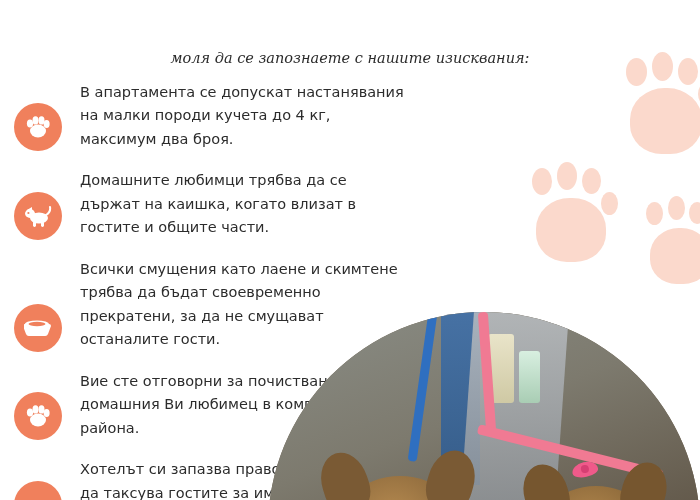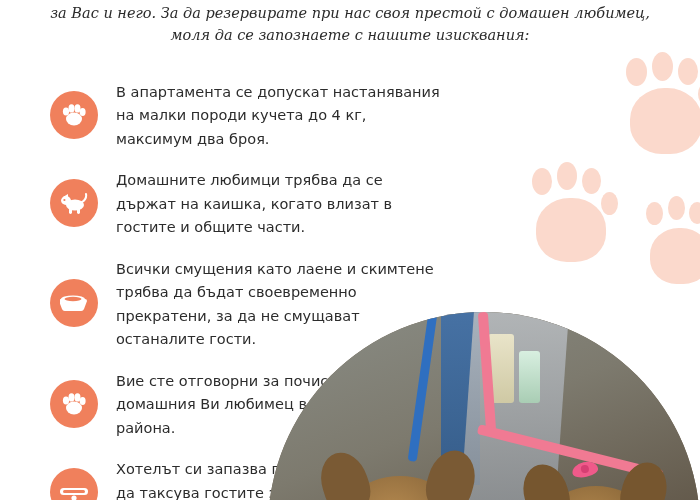--- a/index.html
+++ b/index.html
@@ -37,35 +37,34 @@
     width: 700px;
     padding-top: 2px;
     text-align: center;
     font-family: "DejaVu Serif", serif;
     font-style: italic;
     font-size: 14.5px;
     line-height: 1.55;
     color: #2b2b2b;
   }
   .header .l1 { display: block; }
-  .header .l2 { display: block; }
+  .header .l2 { display: block; margin-top: 45px; }
 
   
   .rules {
     position: absolute;
     top: 78px;
     left: 0px;
     width: 470px;
   }
   .rule {
     position: relative;
     display: flex;
-    align-items: center;
+    align-items: flex-end;
     margin-bottom: 15px;
-    margin-left: 36px;
   }
   .badge {
     flex: 0 0 auto;
     width: 48px;
     height: 48px;
     border-radius: 50%;
     background: #f0805c;
     margin-left: 14px;
     margin-right: 18px;
     position: relative;
@@ -175,21 +174,20 @@
   </div>
 
   <div class="paw-bg" style="left:628px; top:196px; width:90px; height:100px;">
     <div class="pad" style="left:22px; top:32px; width:60px; height:56px; border-radius:48% 48% 44% 44%;"></div>
     <div class="pad" style="left:18px; top:6px; width:17px; height:23px;"></div>
     <div class="pad" style="left:40px; top:0px; width:17px; height:24px;"></div>
     <div class="pad" style="left:61px; top:6px; width:16px; height:22px;"></div>
   </div>
 
   <div class="header">
-    <span class="l1">за Вас и него. За да резервирате  при нас своя престой с домашен любимец,</span>
     <span class="l2">моля да се запознаете с нашите изисквания:</span>
   </div>
 
   <div class="rules">
 
     <div class="rule">
       <div class="badge">
         <svg width="26" height="24" viewBox="0 0 26 24">
           <ellipse cx="13" cy="16" rx="8" ry="6.4" fill="#ffffff"></ellipse>
           <ellipse cx="5" cy="8.5" rx="3.1" ry="4" fill="#ffffff"></ellipse>

